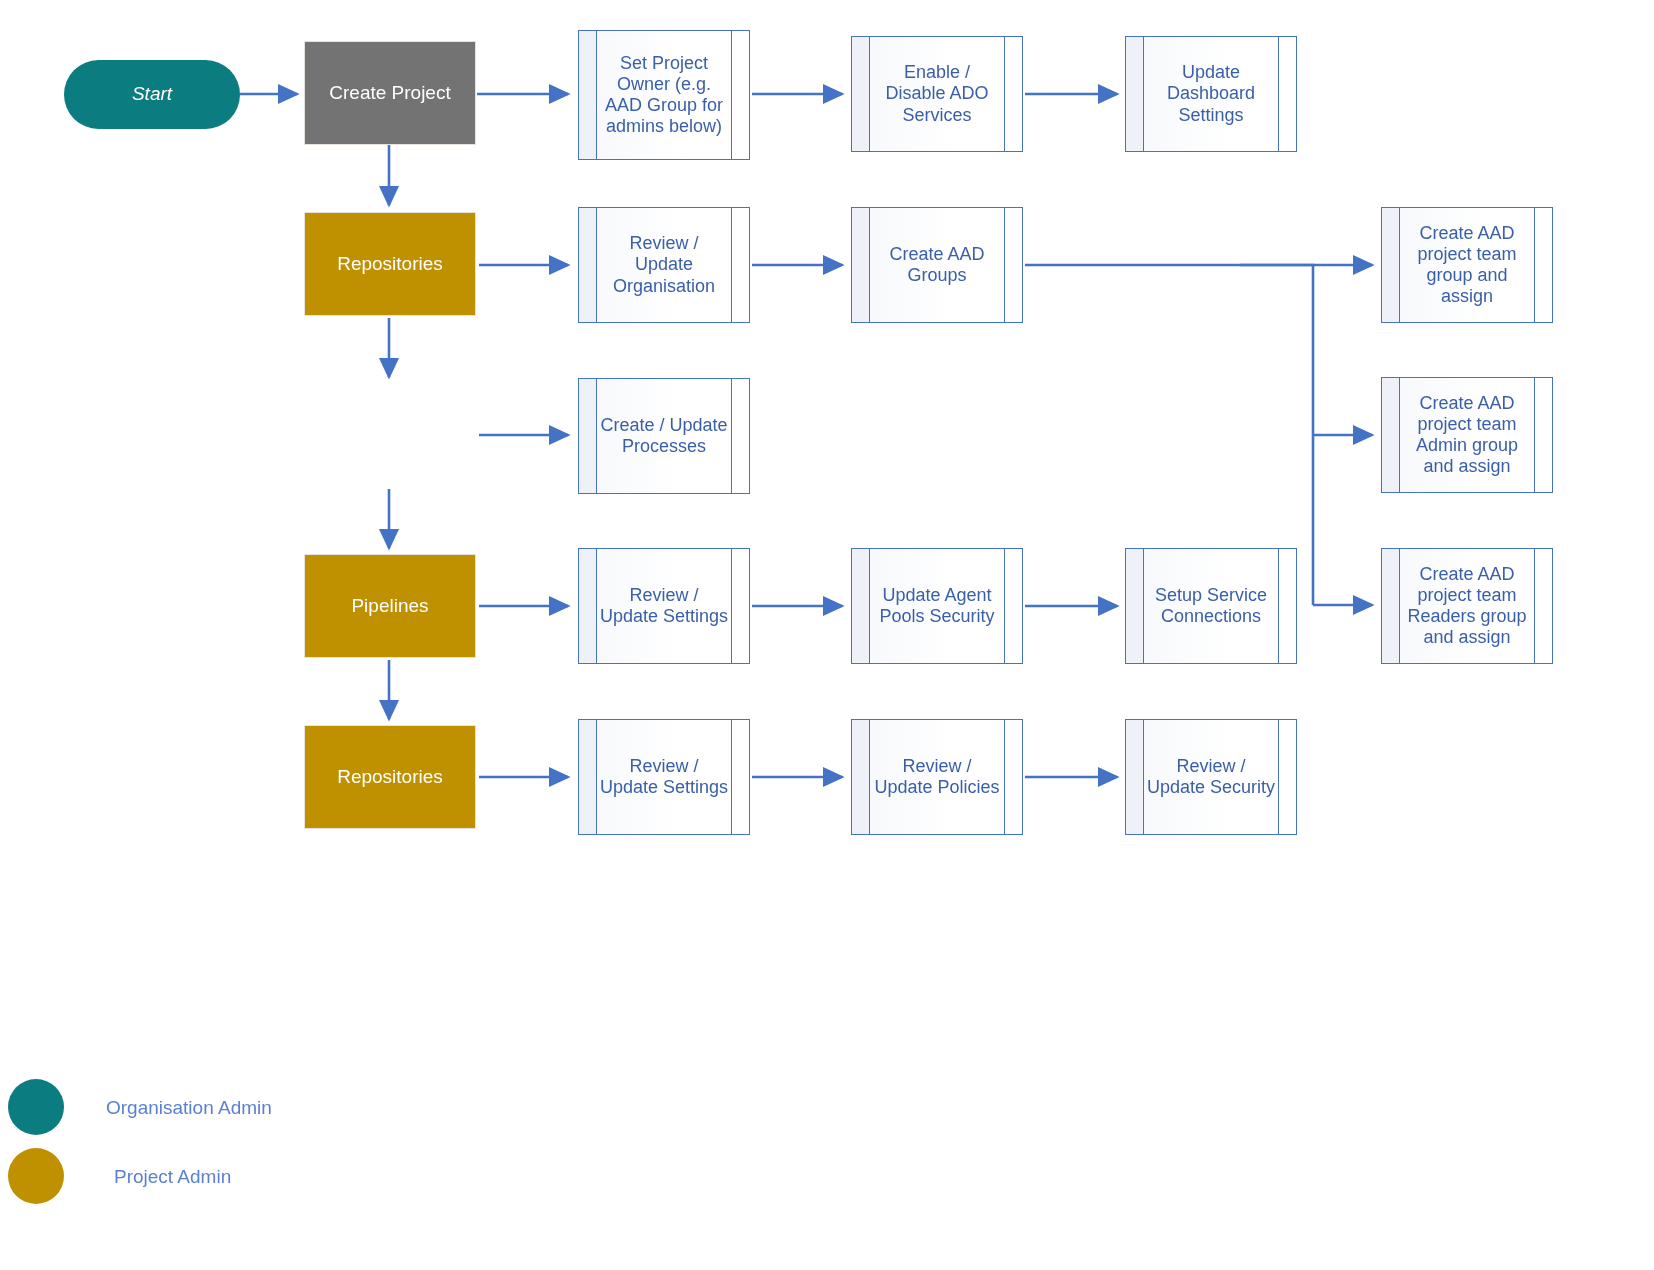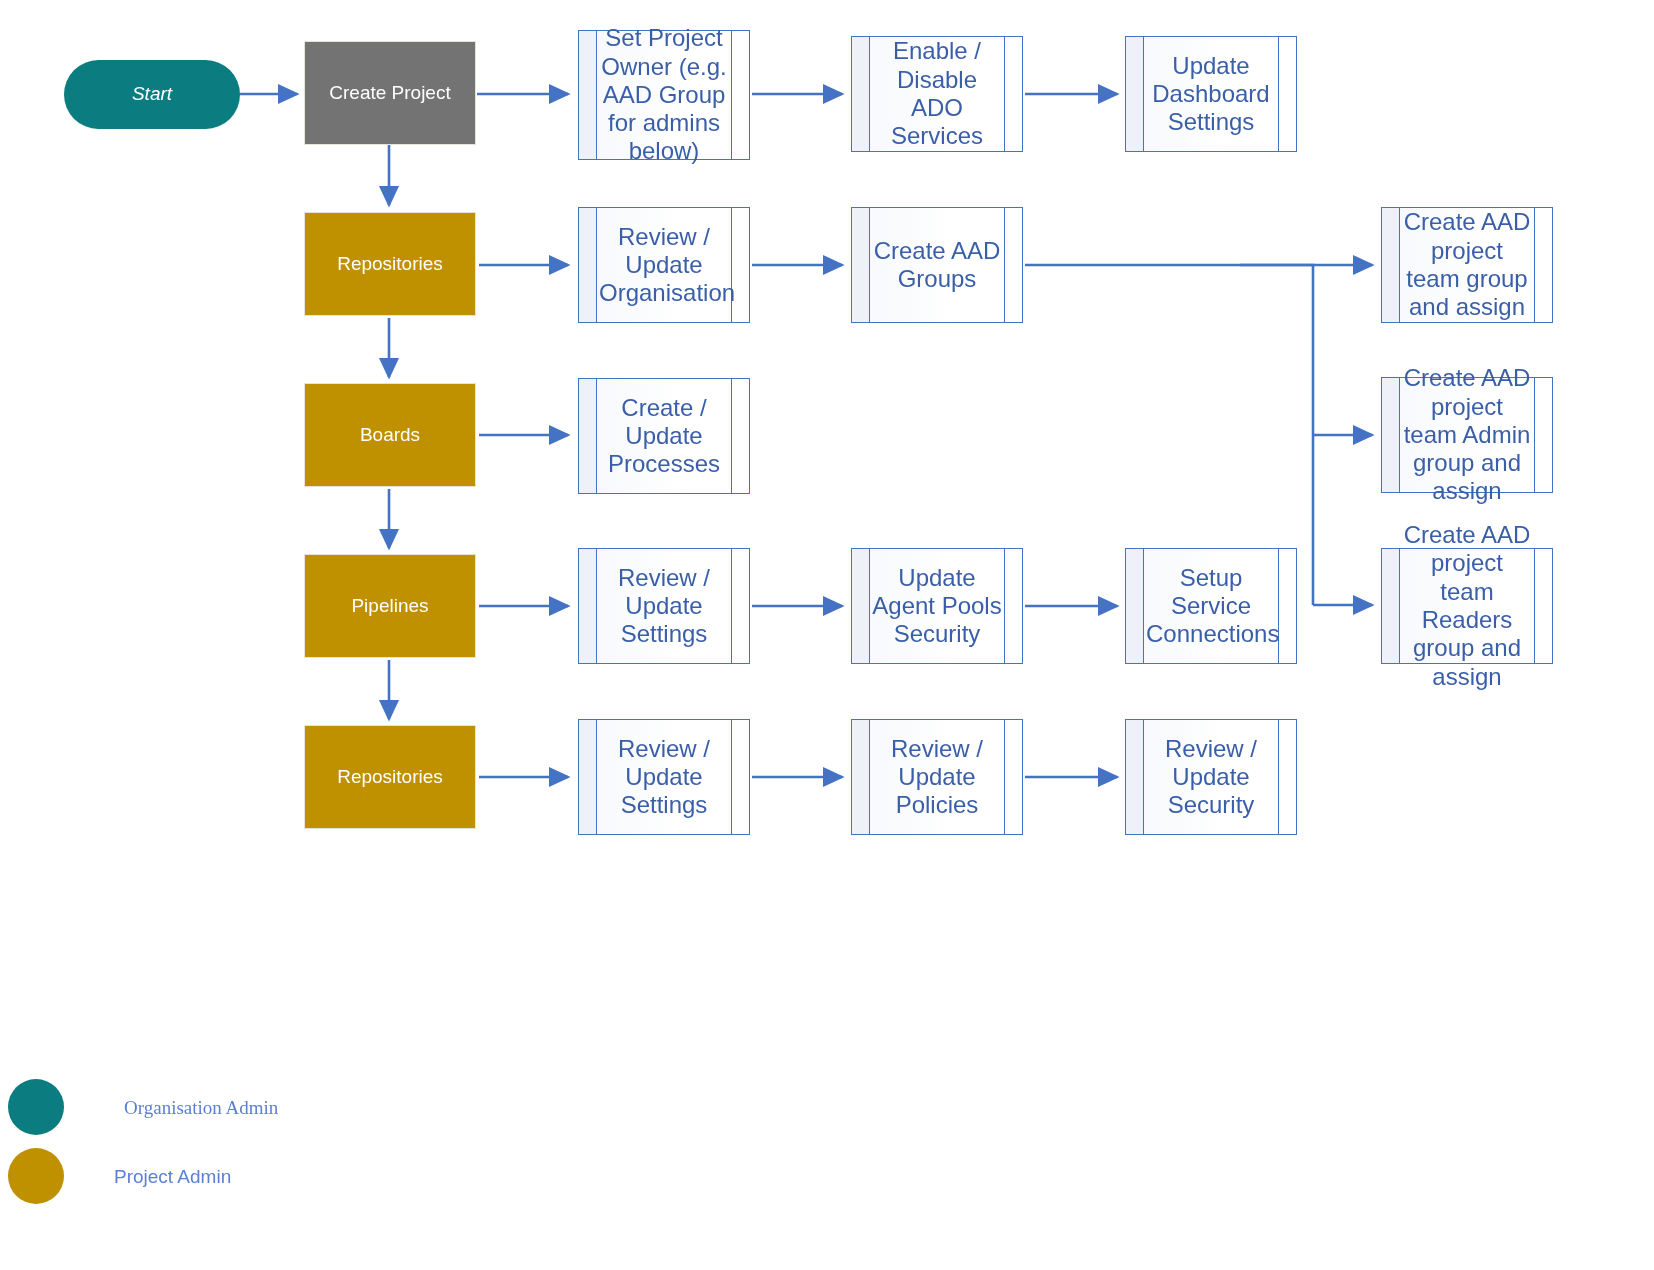--- a/index.html
+++ b/index.html
@@ -56,21 +56,21 @@
   .solid-box.teal { background: #737373; }
   .solid-box.gold { background: #BF9000; }
 
   
   .process {
     background: linear-gradient(to right,
         #eef1f8 0px, #eef1f8 18px,
         #f7f9fc 18px, #ffffff 60%, #ffffff 100%);
     border: 1.6px solid #4472C4;
     color: #3A5FA8;
-    font-size: 24px;
+    font-size: 18px;
     padding: 4px 20px;
   }
   .process .bar-l,
   .process .bar-r {
     position: absolute;
     top: 0;
     bottom: 0;
     width: 0;
     border-left: 1.6px solid #4472C4;
   }
@@ -182,23 +182,20 @@
     <span class="bar-r"></span>
     <span class="ptext">Create AAD Groups</span>
   </div>
 
   <div class="node process" style="left:1381px; top:207px; width:172px; height:116px;">
     <span class="bar-l"></span>
     <span class="bar-r"></span>
     <span class="ptext">Create AAD project team group and assign</span>
   </div>
 
-  <div class="node solid-box gold" style="left:304px; top:383px; width:172px; height:104px;">
-    <span>Boards</span>
-  </div>
 
   <div class="node process" style="left:578px; top:378px; width:172px; height:116px;">
     <span class="bar-l"></span>
     <span class="bar-r"></span>
     <span class="ptext">Create / Update Processes</span>
   </div>
 
   <div class="node process" style="left:1381px; top:377px; width:172px; height:116px;">
     <span class="bar-l"></span>
     <span class="bar-r"></span>
@@ -249,18 +246,18 @@
     <span class="ptext">Review / Update Policies</span>
   </div>
 
   <div class="node process" style="left:1125px; top:719px; width:172px; height:116px;">
     <span class="bar-l"></span>
     <span class="bar-r"></span>
     <span class="ptext">Review / Update Security</span>
   </div>
 
   <div class="legend-dot teal" style="left:8px; top:1079px; width:56px; height:56px;"></div>
-  <div class="legend-label" style="left:124px; top:1097px;font-family:Liberation Serif, serif;">Organisation Admin</div>
+  <div class="legend-label" style="left:106px; top:1097px;">Organisation Admin</div>
 
   <div class="legend-dot gold" style="left:8px; top:1148px; width:56px; height:56px;"></div>
   <div class="legend-label" style="left:114px; top:1166px;">Project Admin</div>
 
 </div>
 
 </body></html>

